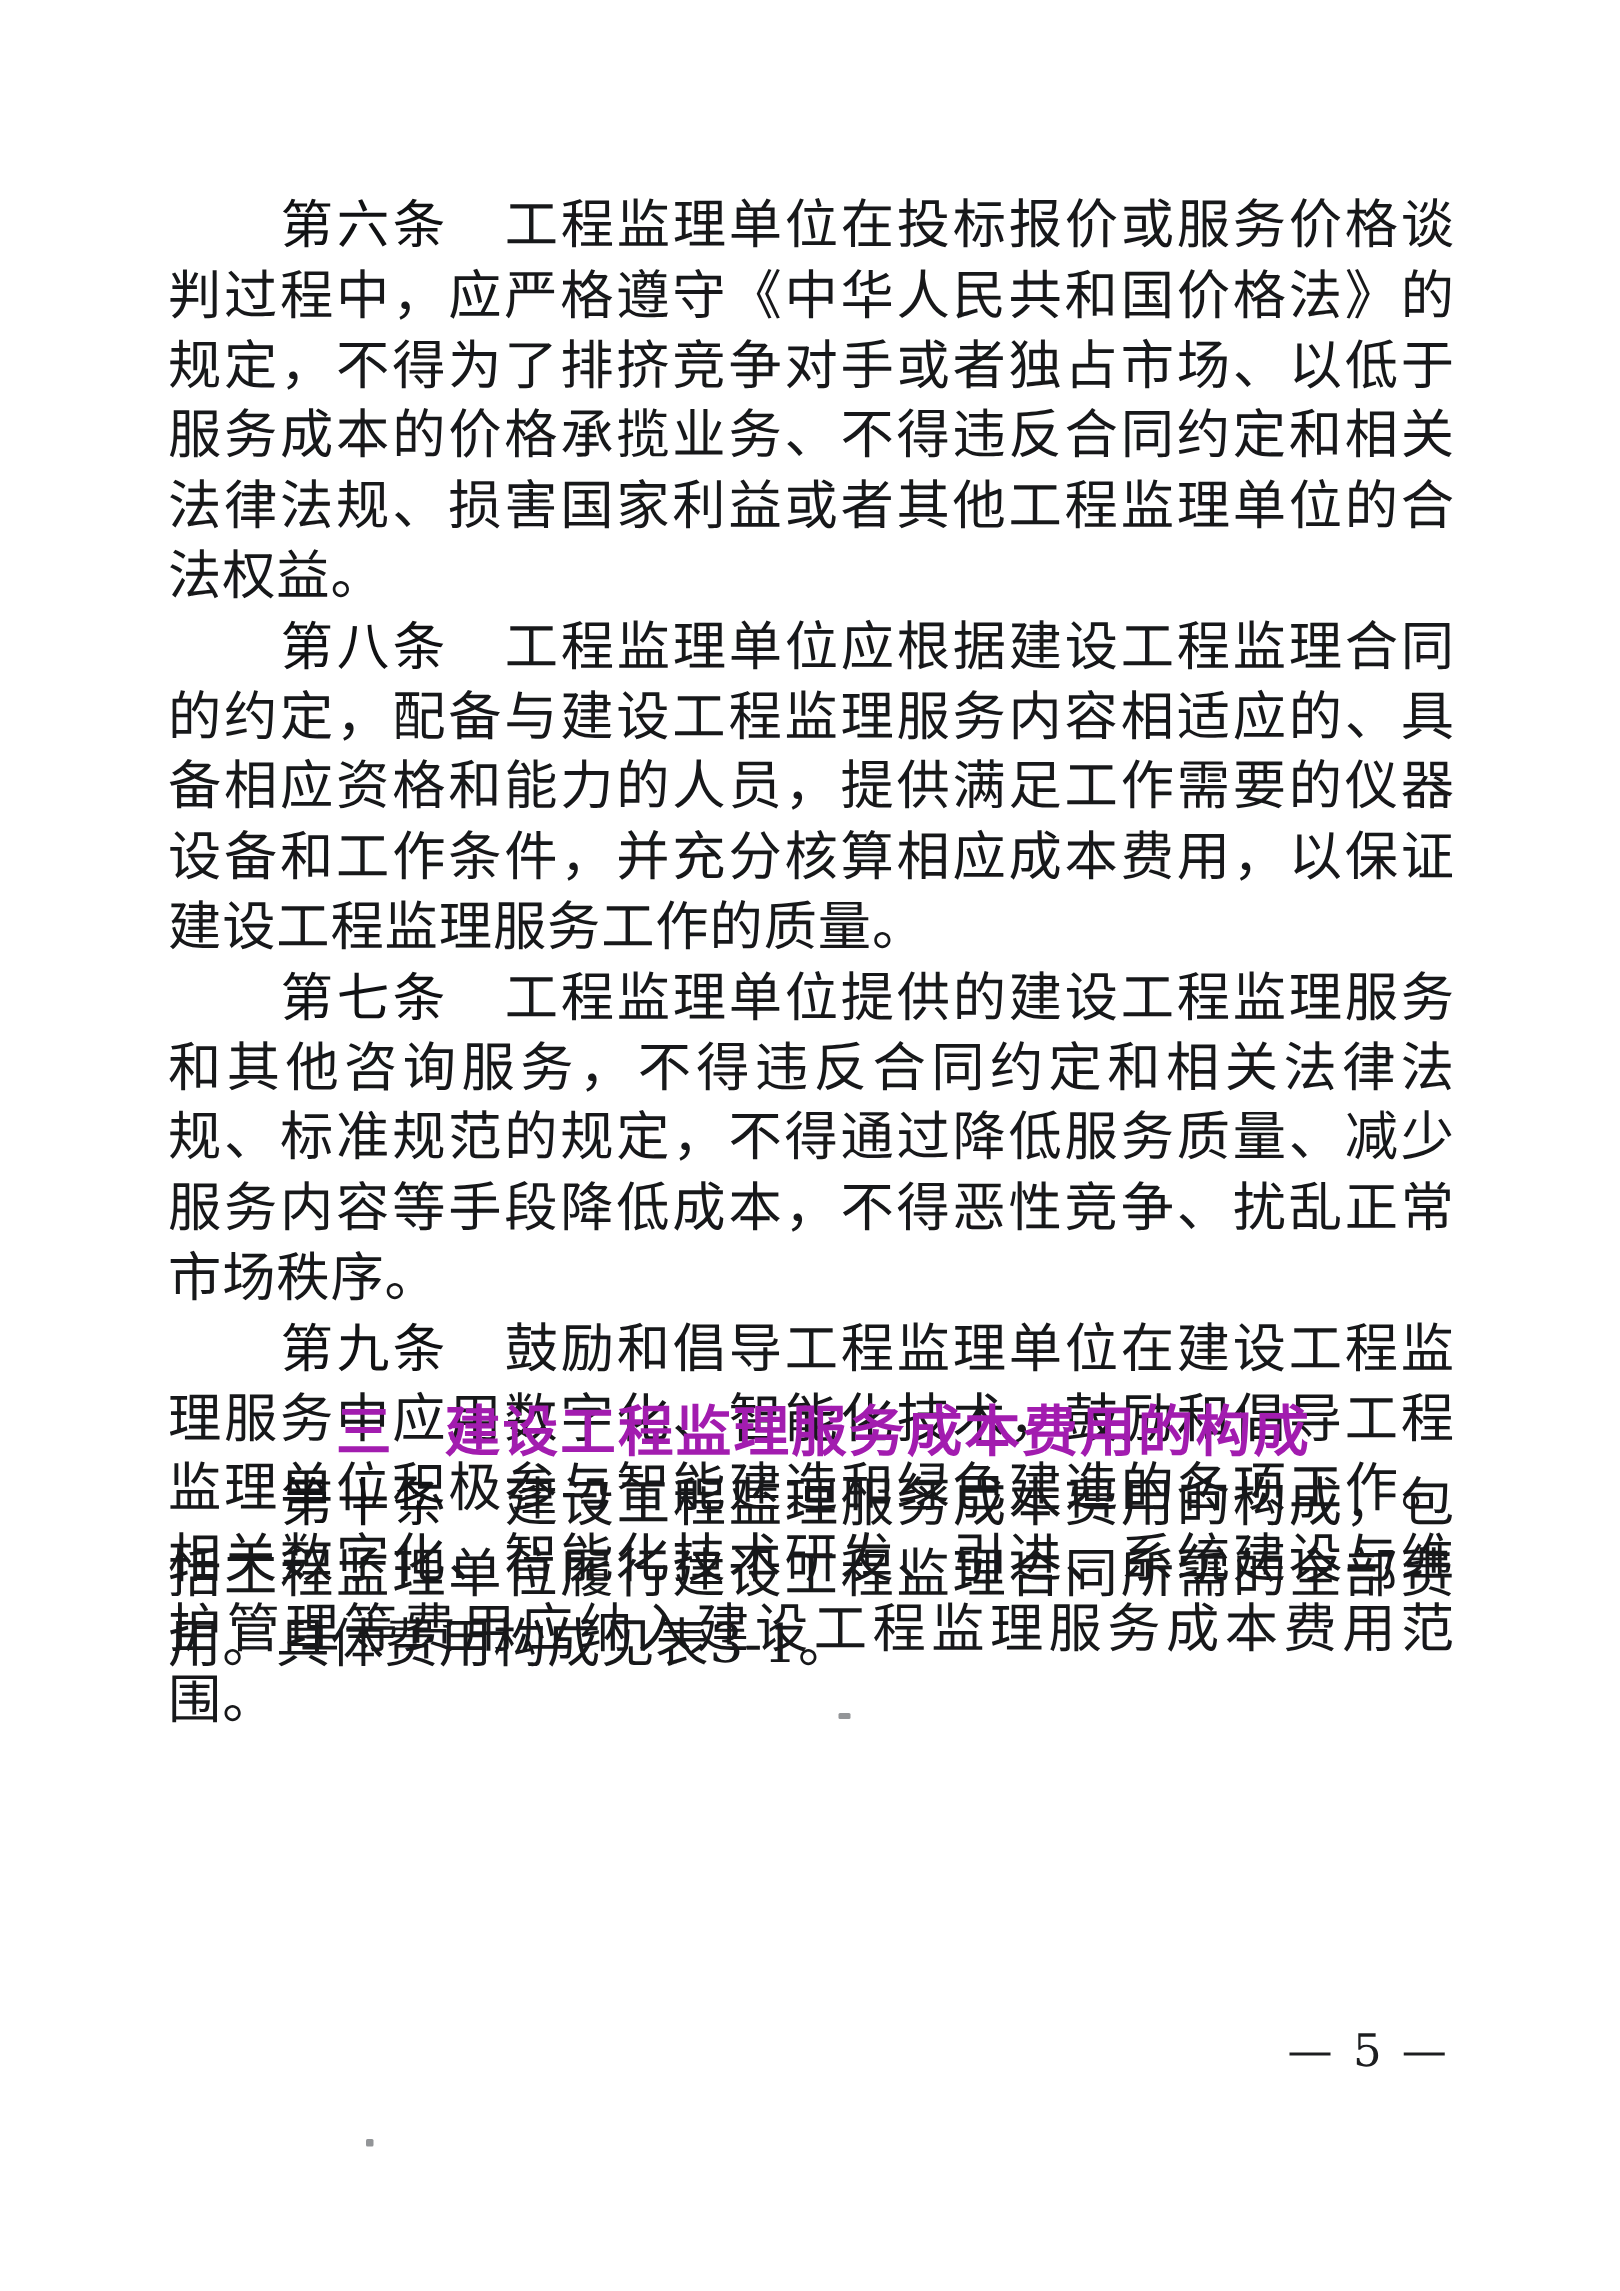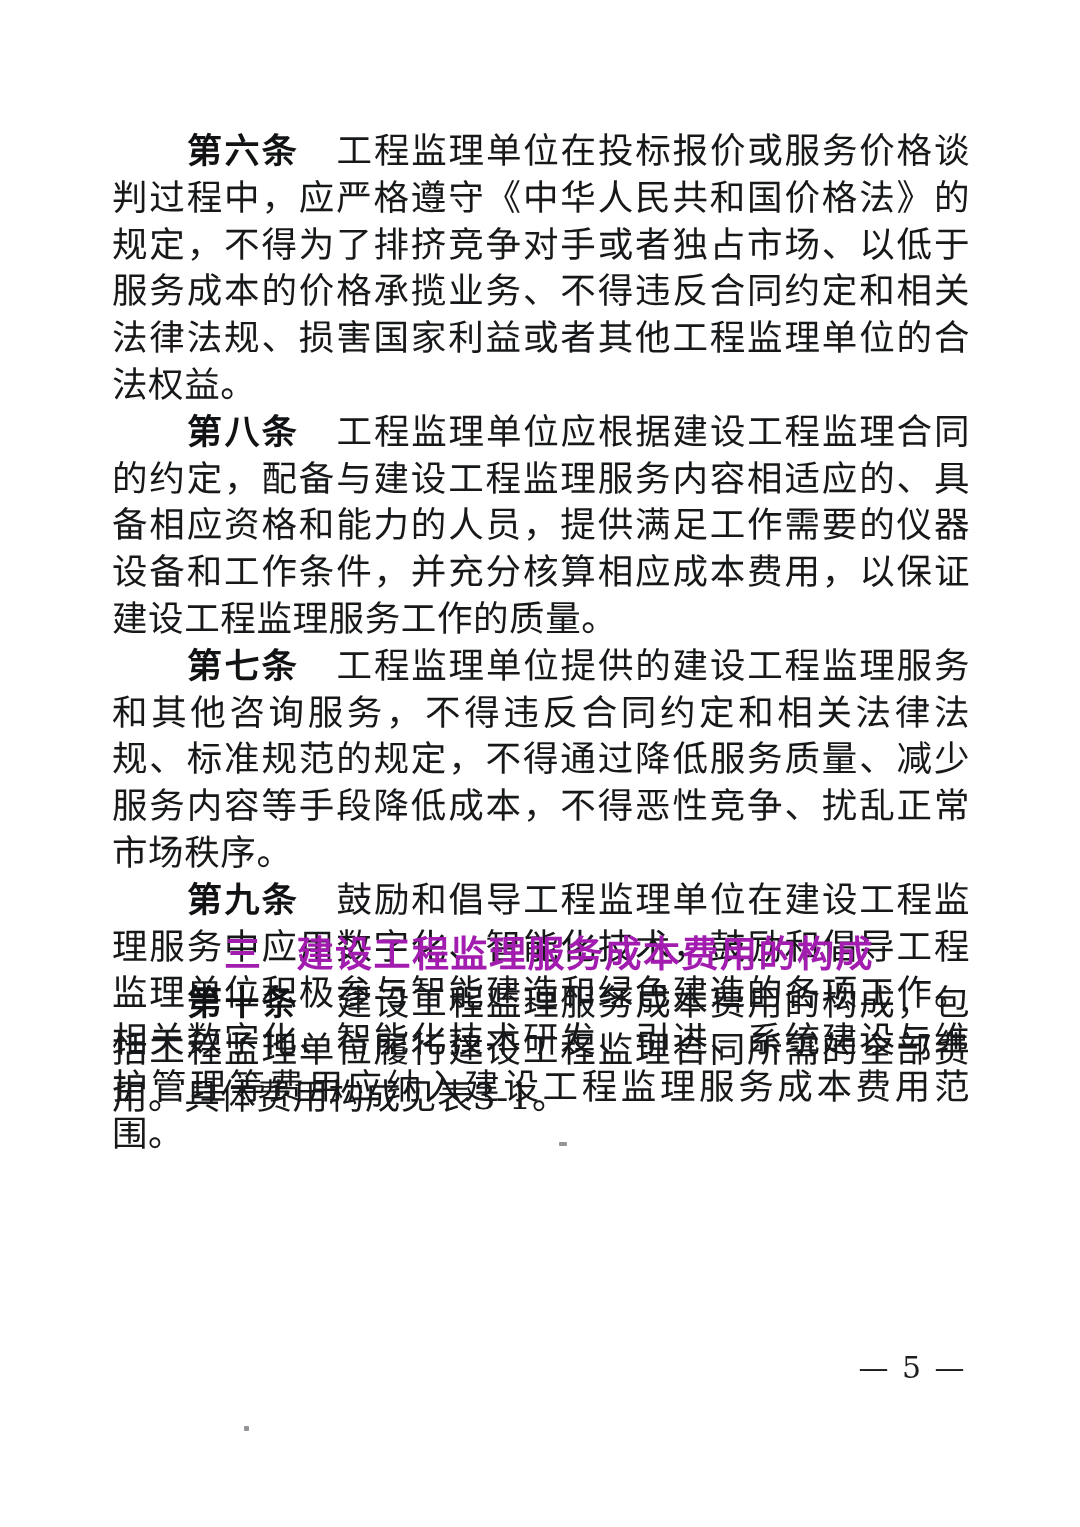--- a/index.html
+++ b/index.html
@@ -40,21 +40,21 @@
     font-weight: 400;
     word-break: break-all;
   }
 
   .para + .para {
     margin-top: 0px;
   }
 
   .article-marker {
     font-family: "DejaVu Sans", "Liberation Sans", sans-serif;
-    font-weight: 700;
+    font-weight: 400;
     font-size: 35px;
     letter-spacing: 1.2px;
     color: #111214;
   }
 
   .gap {
     display: inline-block;
     width: 36px;
   }
 

